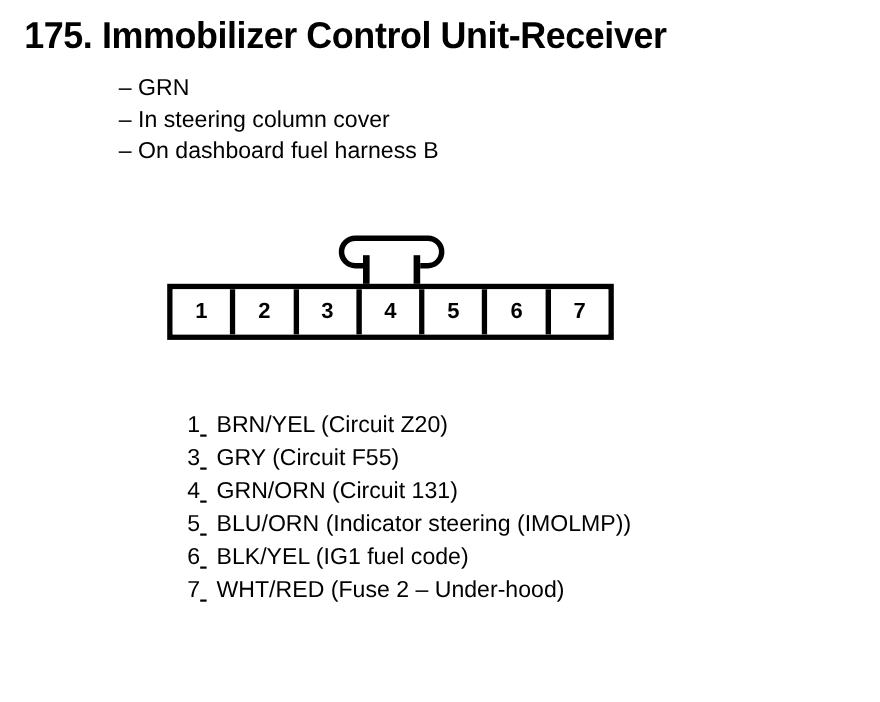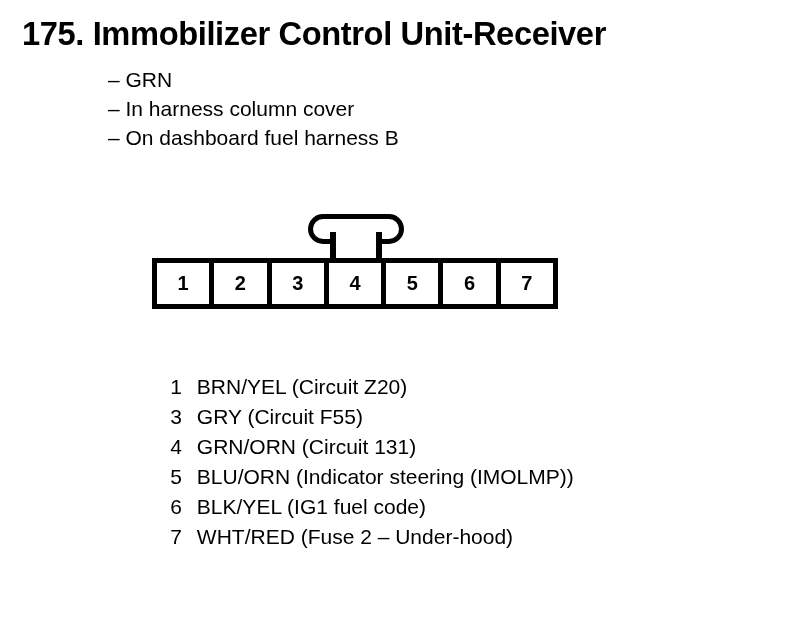--- a/index.html
+++ b/index.html
@@ -133,39 +133,40 @@
     position: absolute;
     left: 160px;
     top: 372px;
     font-size: 21px;
     line-height: 30px;
     white-space: nowrap;
   }
   .legend-row {
     display: block;
     height: 30px;
+    text-decoration: underline;
   }
   .legend-num {
     display: inline-block;
     width: 22px;
     text-align: right;
   }
   .legend-label {
     display: inline-block;
     margin-left: 9px;
   }
 </style>
 </head>
 <body>
 
 <div id="page-title">175. Immobilizer Control Unit-Receiver</div>
 
 <div id="subtitle-list">
   <span class="sub-line">– GRN</span>
-  <span class="sub-line">– In harness column cover</span>
+  <span class="sub-line">– In steering column cover</span>
   <span class="sub-line">– On dashboard fuel harness B</span>
 </div>
 
 <div id="connector-diagram">
 
   <div id="latch-tab">
     <div id="latch-outline"></div>
     <div id="latch-notch"></div>
     <div id="latch-leg-left"></div>
     <div id="latch-leg-right"></div>

